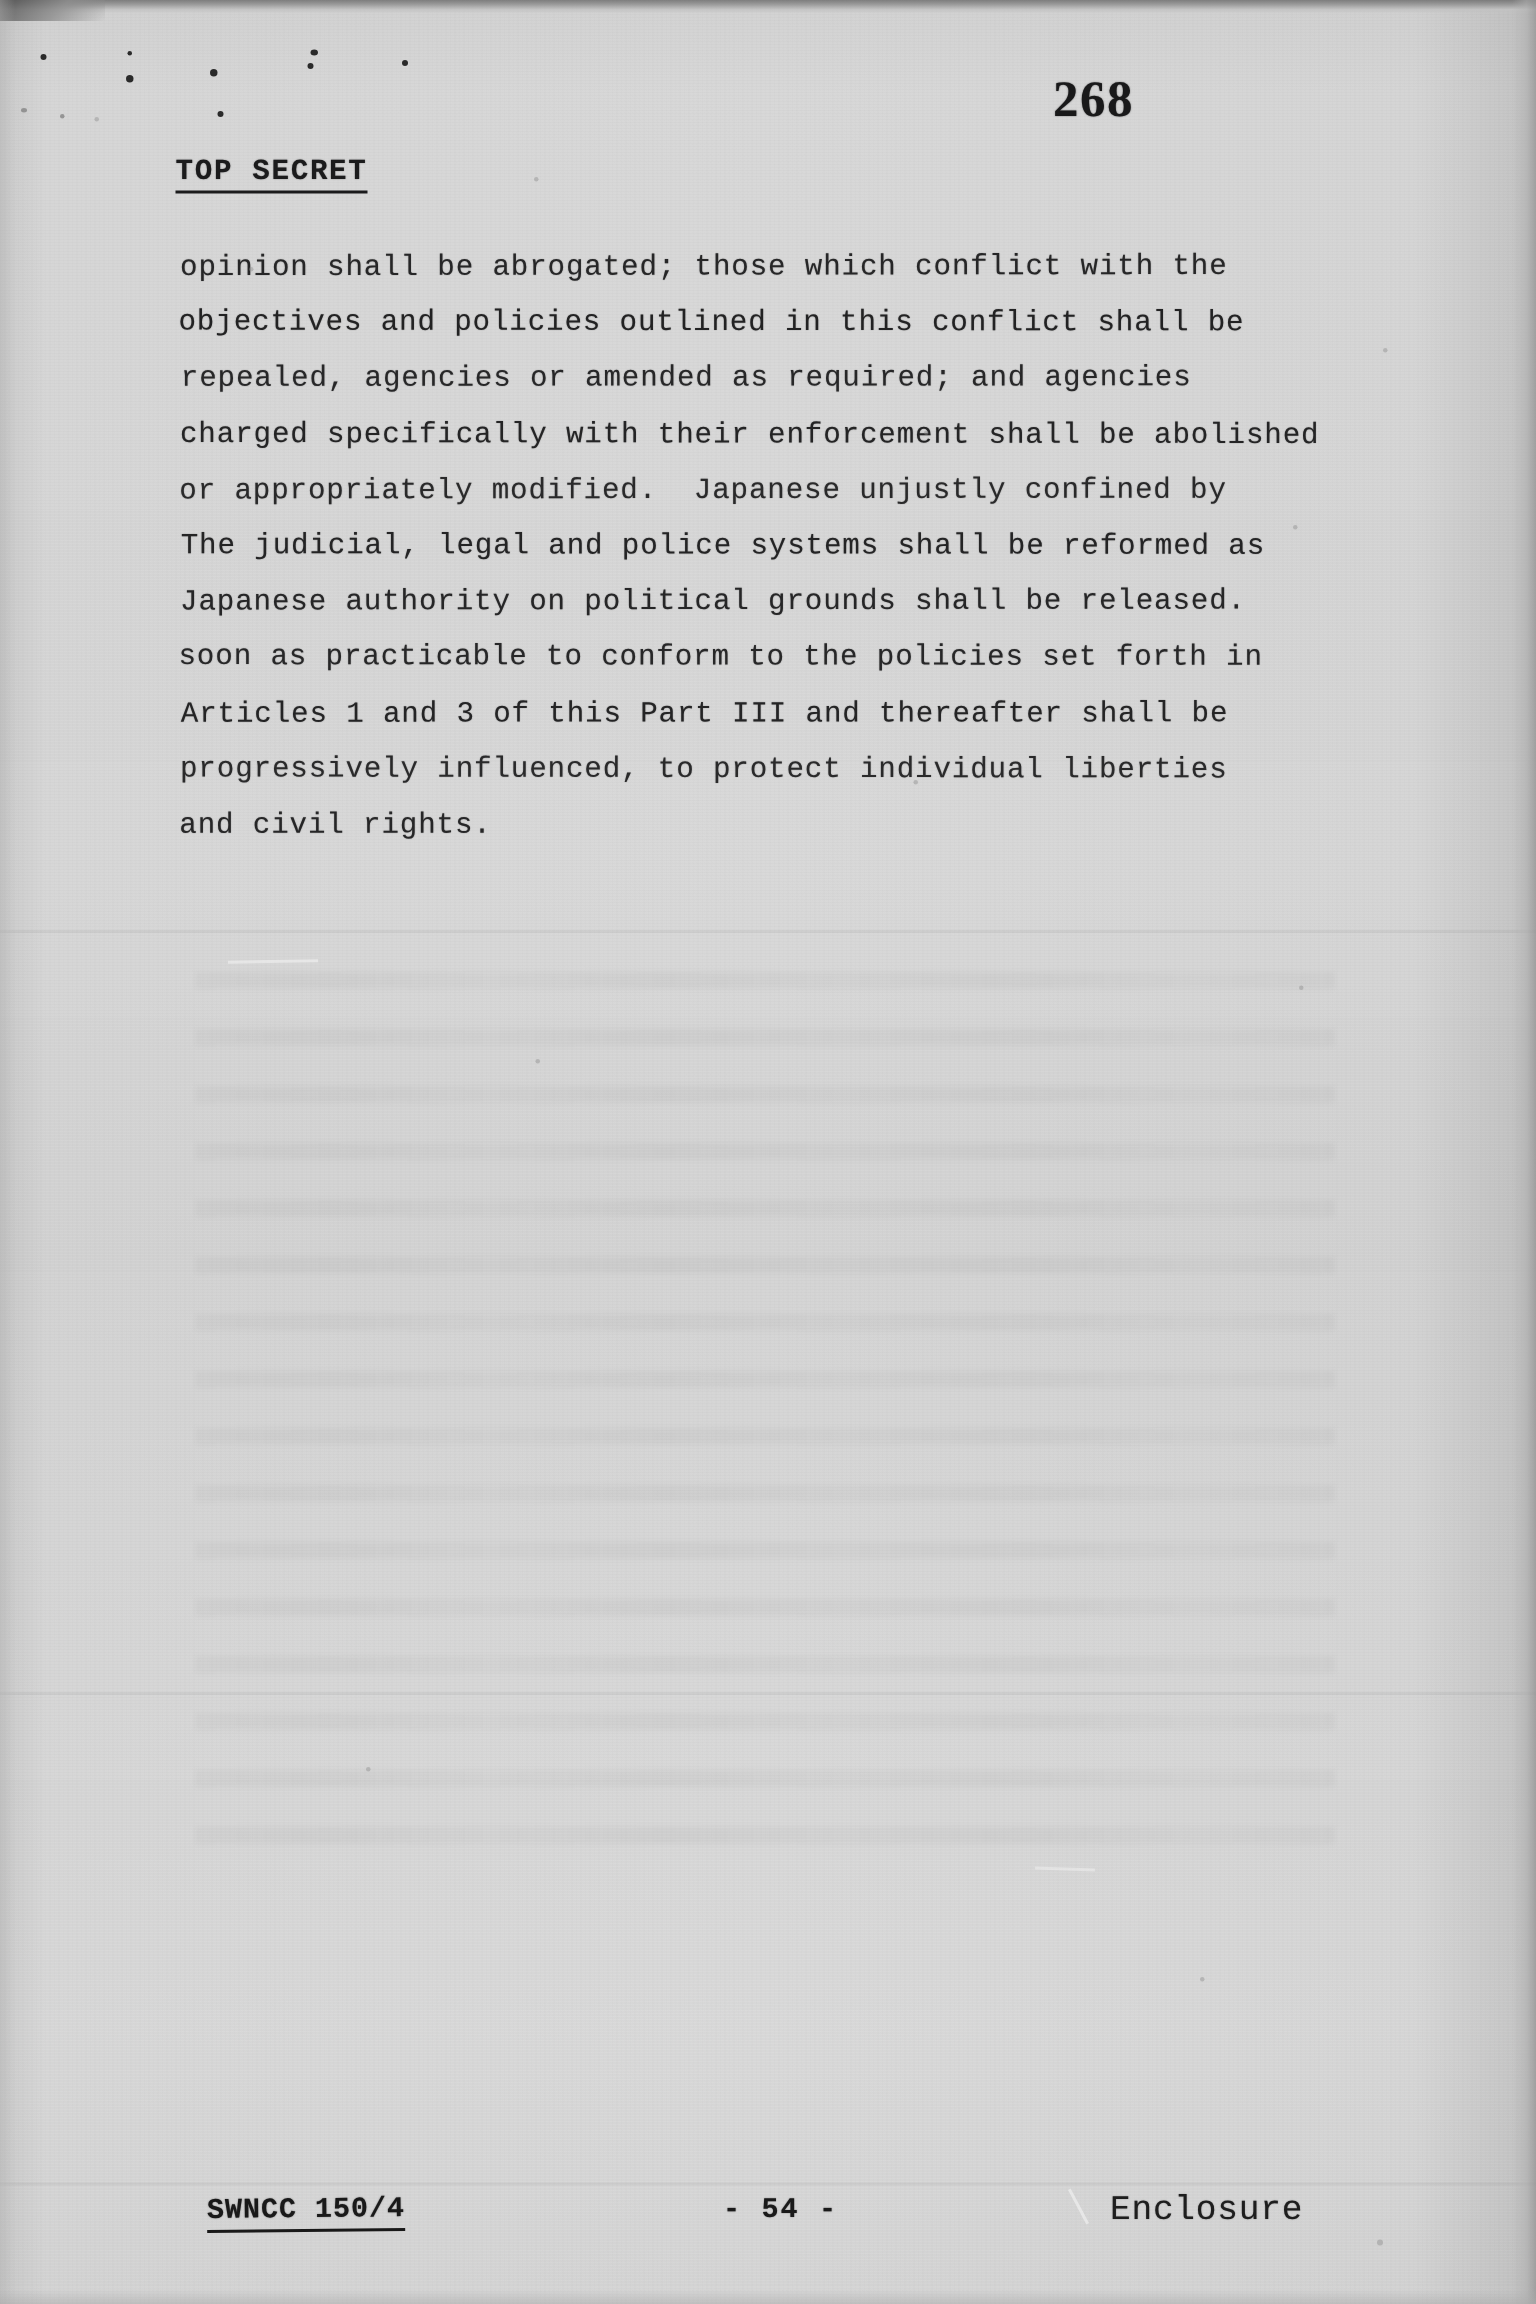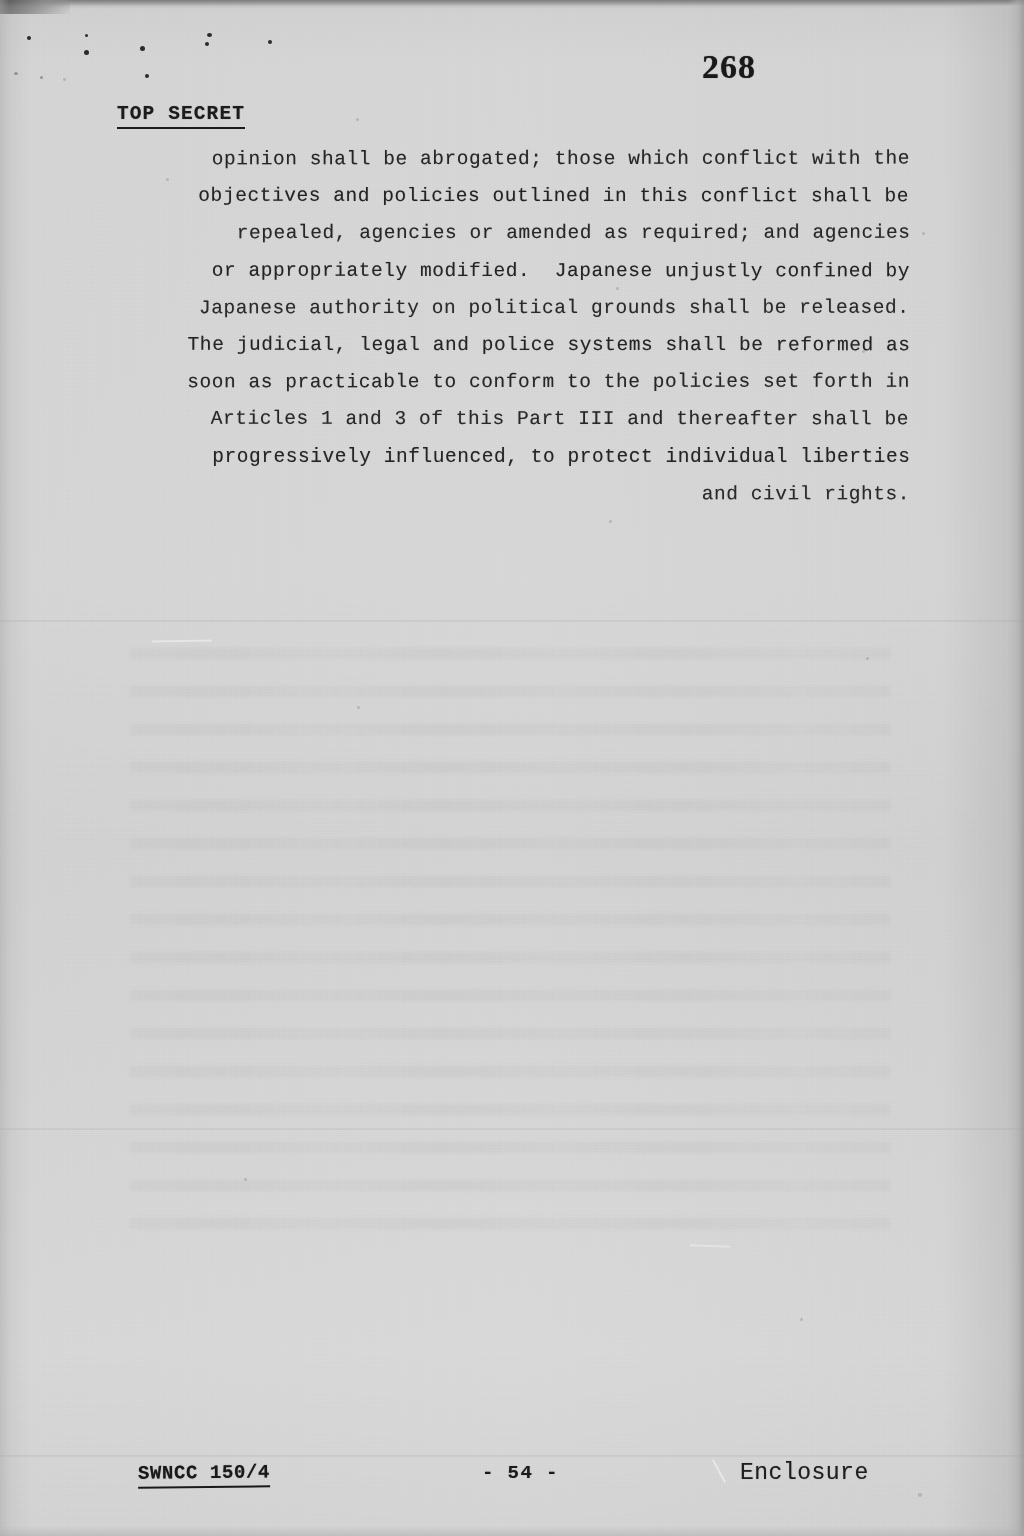--- a/index.html
+++ b/index.html
@@ -139,24 +139,23 @@
     font-weight: 700;
     letter-spacing: 1.1px;
     color: #1b1b1c;
     padding-bottom: 2px;
     border-bottom: 2px solid #1b1b1c;
     text-shadow: 0 0 1px rgba(0,0,0,.45);
   }
 
   .body-block {
     position: absolute;
-    top: 141px;
+    top: 160px;
     left: 120px;
     width: 790px;
-    text-align: right;
   }
 
   .body-line {
     font-size: 19.5px;
     line-height: 37.2px;
     letter-spacing: .55px;
     color: #1d1d1e;
     white-space: pre;
     text-shadow: 0 0 .9px rgba(0,0,0,.38);
   }
@@ -260,23 +259,24 @@
   <div class="content">
 
     <div class="page-number">268</div>
 
     <div class="classification">TOP SECRET</div>
 
     <div class="body-block">
       <div class="body-line">opinion shall be abrogated; those which conflict with the</div>
       <div class="body-line">objectives and policies outlined in this conflict shall be</div>
       <div class="body-line">repealed, agencies or amended as required; and agencies</div>
+      <div class="body-line">charged specifically with their enforcement shall be abolished</div>
       <div class="body-line">or appropriately modified.  Japanese unjustly confined by</div>
+      <div class="body-line">The judicial, legal and police systems shall be reformed as</div>
       <div class="body-line">Japanese authority on political grounds shall be released.</div>
-      <div class="body-line">The judicial, legal and police systems shall be reformed as</div>
       <div class="body-line">soon as practicable to conform to the policies set forth in</div>
       <div class="body-line">Articles 1 and 3 of this Part III and thereafter shall be</div>
       <div class="body-line">progressively influenced, to protect individual liberties</div>
       <div class="body-line">and civil rights.</div>
     </div>
 
     <div class="footer">
       <div class="footer-doc-id">SWNCC 150/4</div>
       <div class="footer-page">- 54 -</div>
       <div class="footer-enclosure">Enclosure</div>

